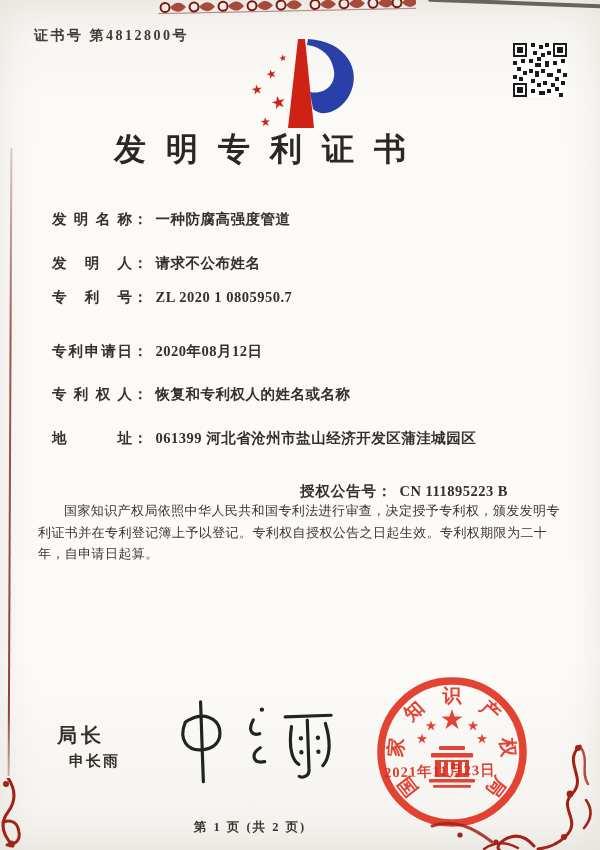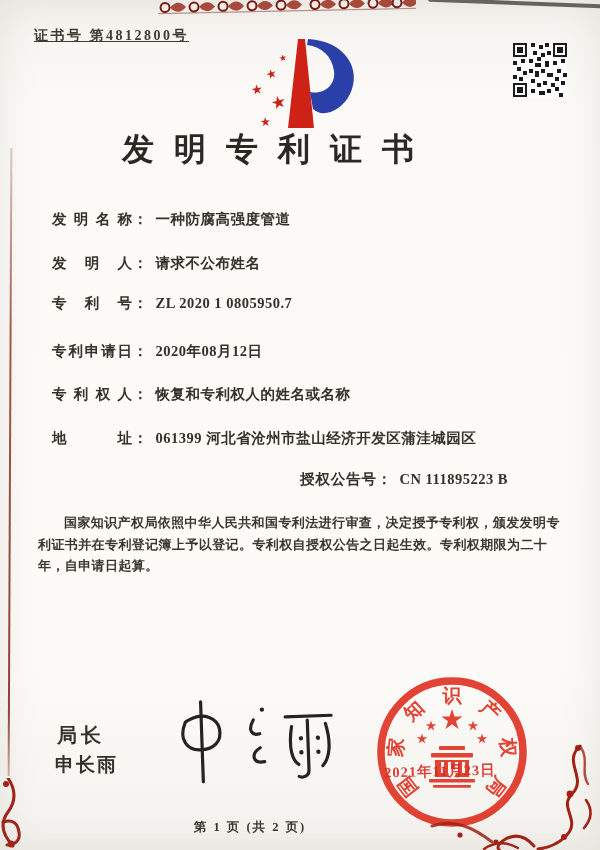--- a/index.html
+++ b/index.html
@@ -5,48 +5,48 @@
   html,body{margin:0;padding:0;}
   body{
     width:600px;height:850px;position:relative;overflow:hidden;
     font-family:"Liberation Serif","DejaVu Serif",serif;
     color:#353129;
     background:linear-gradient(180deg,#f5f3ef 0%,#fbfaf7 12%,#fcfbf8 78%,#f4f2ee 100%);
   }
   .abs{position:absolute;}
   
   .cert-no{left:34px;top:27px;font-size:14px;letter-spacing:2.5px;color:#403b33;}
-  .cert-no b{font-weight:600;text-decoration:underline;}
+  .cert-no b{font-weight:600;}
   
   .orn-top{left:158px;top:-4px;transform:rotate(-1.2deg);}
   
   .edge-line{left:428px;top:1px;width:178px;height:4px;background:#4c4a47;border-radius:2px;transform:rotate(2.2deg);opacity:.85;}
   
   .left-line{left:9px;top:148px;width:2px;height:628px;background:linear-gradient(180deg,rgba(160,70,60,.25),#a2574d 30%,#8f4038 90%,rgba(160,70,60,.4));transform:rotate(.25deg);}
   
   .logo{left:238px;top:36px;width:140px;height:100px;}
   .lstar{position:absolute;color:#cf2217;line-height:1;font-family:"DejaVu Sans",sans-serif;}
   
   .qr{left:513px;top:43px;}
   
-  .title{left:12px;top:128px;width:512px;text-align:center;font-size:32px;font-weight:bold;
+  .title{left:4px;top:128px;width:512px;text-align:center;font-size:32px;font-weight:bold;
          letter-spacing:20px;text-indent:20px;color:#2b2824;}
   
   .frow{left:52px;width:520px;height:22px;font-size:14.5px;white-space:nowrap;}
   .flabel{display:inline-block;width:80px;text-align:justify;text-align-last:justify;font-weight:600;color:#34302a;vertical-align:top;}
   .fcolon{display:inline-block;font-weight:600;margin:0 8px 0 1px;}
   .fvalue{font-weight:600;letter-spacing:.5px;color:#34302a;}
-  .grant2{position:absolute;left:248px;top:4px;}
+  .grant2{position:absolute;left:248px;top:16px;}
   .grant2 .flabel{width:76px;}
   
   .paras{left:38px;top:496px;width:526px;font-size:13px;line-height:21.5px;letter-spacing:.4px;color:#3a362e;}
-  .paras p{margin:16px 0 4px 0;text-indent:2em;font-weight:bold;}
+  .paras p{margin:4px 0 4px 0;text-indent:2em;}
   
   .signoff-title{left:57px;top:722px;font-size:20px;font-weight:600;letter-spacing:4px;}
-  .signoff-name{left:55px;top:752px;font-size:19px;font-weight:600;letter-spacing:2px;}
+  .signoff-name{left:69px;top:752px;font-size:15px;font-weight:600;letter-spacing:2px;}
   .sig{left:168px;top:696px;transform:rotate(-2deg);}
   
   .seal{left:370px;top:668px;}
   .seal-date{left:384px;top:762px;font-size:14.5px;font-weight:bold;color:rgba(216,41,27,.88);
              letter-spacing:1px;transform:rotate(-1.5deg);white-space:nowrap;}
   
   .footer{left:0;top:819px;width:500px;text-align:center;font-size:12.5px;letter-spacing:2px;color:#3a362e;font-weight:bold;}
   
   .orn-bl{left:-2px;top:778px;}
   .orn-br{left:430px;top:742px;}
@@ -145,21 +145,21 @@
 </svg>
 
 <div class="abs title">发明专利证书</div>
 
 <div class="abs frow" style="top:210px;">
   <span class="flabel">发明名称</span><span class="fcolon">：</span><span class="fvalue">一种防腐高强度管道</span>
 </div>
 <div class="abs frow" style="top:254px;">
   <span class="flabel">发明人</span><span class="fcolon">：</span><span class="fvalue">请求不公布姓名</span>
 </div>
-<div class="abs frow" style="top:294px;">
+<div class="abs frow" style="top:288px;">
   <span class="flabel">专利号</span><span class="fcolon">：</span><span class="fvalue">ZL 2020 1 0805950.7</span>
 </div>
 <div class="abs frow" style="top:342px;">
   <span class="flabel">专利申请日</span><span class="fcolon">：</span><span class="fvalue">2020年08月12日</span>
 </div>
 <div class="abs frow" style="top:385px;">
   <span class="flabel">专利权人</span><span class="fcolon">：</span><span class="fvalue">恢复和专利权人的姓名或名称</span>
 </div>
 <div class="abs frow" style="top:429px;">
   <span class="flabel">地址</span><span class="fcolon">：</span><span class="fvalue">061399 河北省沧州市盐山经济开发区蒲洼城园区</span>

